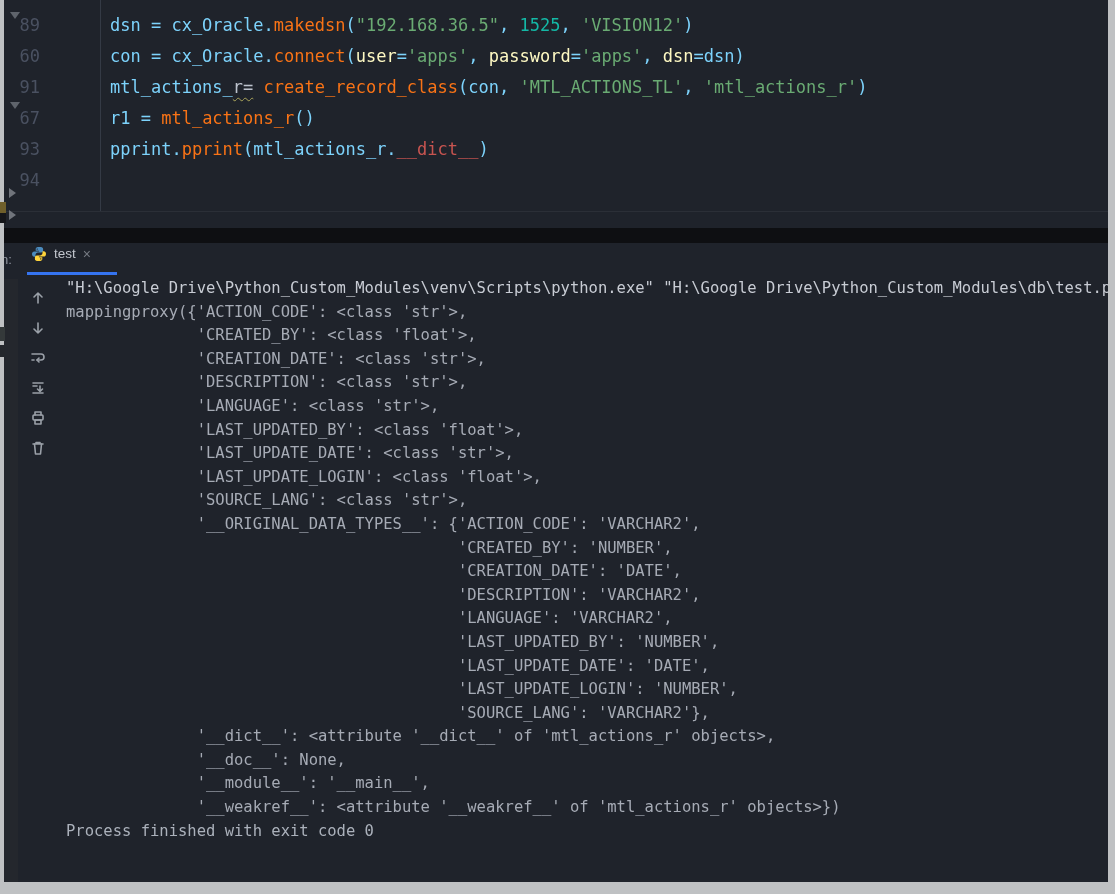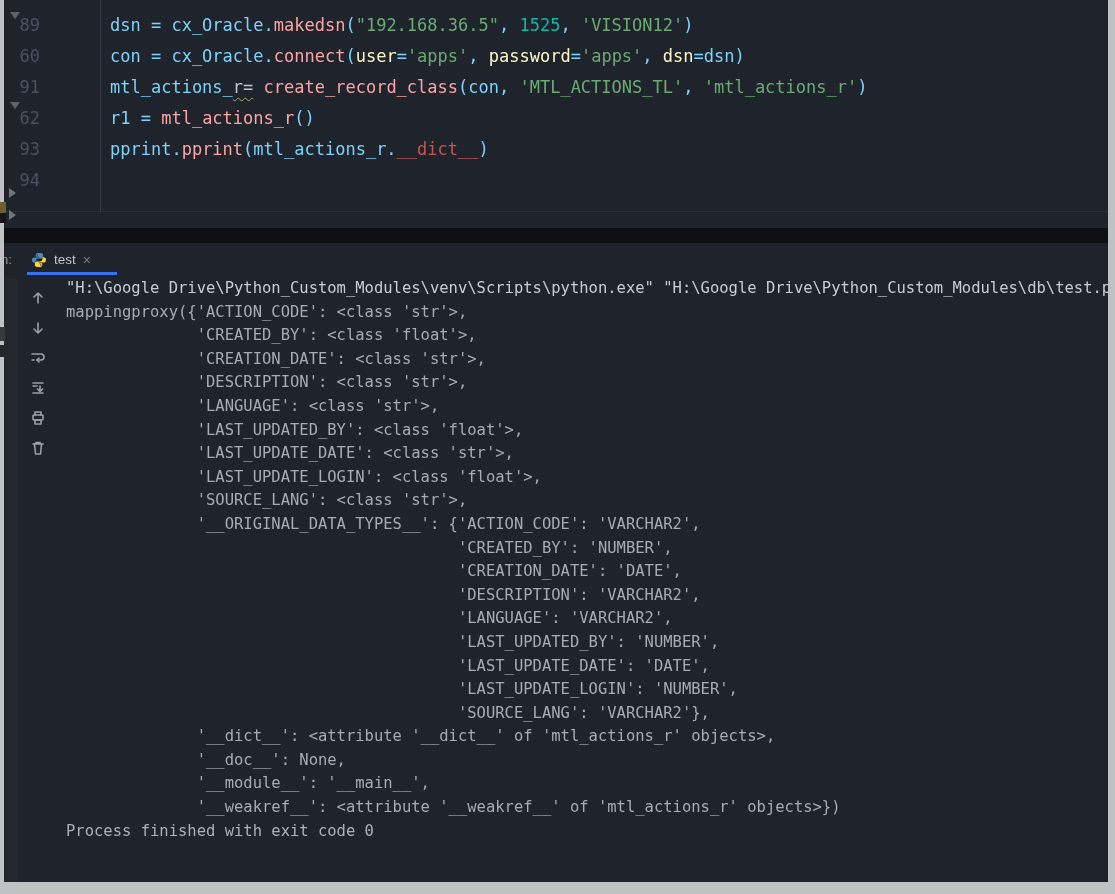--- a/index.html
+++ b/index.html
@@ -11,39 +11,39 @@
   .editor{position:absolute;left:0;top:0;width:1104px;height:228px;background:#1f232b;overflow:hidden;}
   .gutter-sep{position:absolute;left:96px;top:0;width:1px;height:212px;background:#343a45;}
   .editor-bottom-line{position:absolute;left:0;top:211px;width:1104px;height:1px;background:#2b2f37;}
   .linenums{position:absolute;left:6px;top:-21px;width:30px;margin:0;text-align:right;
             font-size:17px;line-height:31px;color:#4a5161;font-family:"DejaVu Sans Mono",monospace;}
   .linenums div{height:31px;}
   .code-lines{position:absolute;left:106px;top:-21px;margin:0;font-size:17px;line-height:31px;
               color:#bcc2cd;white-space:pre;font-family:"DejaVu Sans Mono",monospace;}
   .code-lines div{height:31px;}
   .t-plain{color:#7dd3fc;}
-  .t-function{color:#fca5a5;}
+  .t-function{color:#f97316;}
   .t-string{color:#6aab73;}
   .t-number{color:#14b8a6;}
   .t-namedarg{color:#fef9c3;}
   .t-dunder{color:#c75450;}
   .t-weak{color:#bcc2cd;text-decoration:underline;text-decoration-style:wavy;
           text-decoration-color:#a9a45a;text-underline-offset:4px;text-decoration-thickness:1px;}
   .fold{position:absolute;width:0;height:0;}
   .fold-down{border-left:5px solid transparent;border-right:5px solid transparent;border-top:7px solid #5f646c;}
   .fold-right{border-top:5px solid transparent;border-bottom:5px solid transparent;border-left:7px solid #70747b;}
 
   
   .band{position:absolute;left:0;top:228px;width:1104px;height:15px;background:#0e0f12;}
 
   
   .tabrow{position:absolute;left:0;top:243px;width:1104px;height:36px;background:#1f232b;}
   .run-label{position:absolute;left:-3px;top:9px;font-family:"Liberation Sans",sans-serif;
              font-size:13px;color:#9096a0;}
-  .tab{position:absolute;left:27px;top:3px;height:27px;display:flex;align-items:center;gap:7px;cursor:default;}
+  .tab{position:absolute;left:27px;top:3px;height:27px;display:flex;gap:7px;cursor:default;}
   .tab-title{font-family:"Liberation Sans",sans-serif;font-size:13.5px;color:#c2c6cd;}
   .tab-close{font-family:"Liberation Sans",sans-serif;font-size:14px;color:#767b83;}
   .tab-underline{position:absolute;left:23px;top:29px;width:90px;height:3px;background:#3574f0;}
 
   
   .console{position:absolute;left:0;top:279px;width:1104px;height:603px;background:#1f232b;}
   .left-stripe{position:absolute;left:0;top:0;width:14px;height:603px;background:#24272d;}
   .toolbar{position:absolute;left:22px;top:9px;width:24px;display:flex;flex-direction:column;align-items:center;}
   .tbtn{width:20px;height:20px;margin-bottom:10px;display:flex;align-items:center;justify-content:center;}
   .tbtn svg{stroke:#9aa0a8;fill:none;stroke-width:1.6;stroke-linecap:round;stroke-linejoin:round;}
@@ -56,21 +56,21 @@
   
   .mark{position:absolute;}
 </style>
 </head>
 <body>
 
 <div class="page">
   <div class="content">
 
     <div class="editor">
-      <pre class="linenums"><div>88</div><div>89</div><div>60</div><div>91</div><div>62</div><div>93</div><div>94</div></pre>
+      <pre class="linenums"><div>88</div><div>89</div><div>60</div><div>91</div><div>67</div><div>93</div><div>94</div></pre>
       <div class="gutter-sep"></div>
       <pre class="code-lines"><div> </div><div><span class="t-plain">dsn = cx_Oracle.</span><span class="t-function">makedsn</span><span class="t-plain">(</span><span class="t-string">"192.168.36.5"</span><span class="t-plain">, </span><span class="t-number">1525</span><span class="t-plain">, </span><span class="t-string">'VISION12'</span><span class="t-plain">)</span></div><div><span class="t-plain">con = cx_Oracle.</span><span class="t-function">connect</span><span class="t-plain">(</span><span class="t-namedarg">user</span><span class="t-plain">=</span><span class="t-string">'apps'</span><span class="t-plain">, </span><span class="t-namedarg">password</span><span class="t-plain">=</span><span class="t-string">'apps'</span><span class="t-plain">, </span><span class="t-namedarg">dsn</span><span class="t-plain">=dsn)</span></div><div><span class="t-plain">mtl_actions_</span><span class="t-weak">r=</span><span class="t-plain"> </span><span class="t-function">create_record_class</span><span class="t-plain">(con, </span><span class="t-string">'MTL_ACTIONS_TL'</span><span class="t-plain">, </span><span class="t-string">'mtl_actions_r'</span><span class="t-plain">)</span></div><div><span class="t-plain">r1 = </span><span class="t-function">mtl_actions_r</span><span class="t-plain">()</span></div><div><span class="t-plain">pprint.</span><span class="t-function">pprint</span><span class="t-plain">(mtl_actions_r.</span><span class="t-dunder">__dict__</span><span class="t-plain">)</span></div><div> </div></pre>
       <div class="editor-bottom-line"></div>
       <div class="fold fold-down" style="left:6px;top:12px;"></div>
       <div class="fold fold-down" style="left:6px;top:102px;"></div>
       <div class="fold fold-right" style="left:5px;top:188px;"></div>
       <div class="fold fold-right" style="left:5px;top:210px;"></div>
     </div>
 
     <div class="band"></div>

